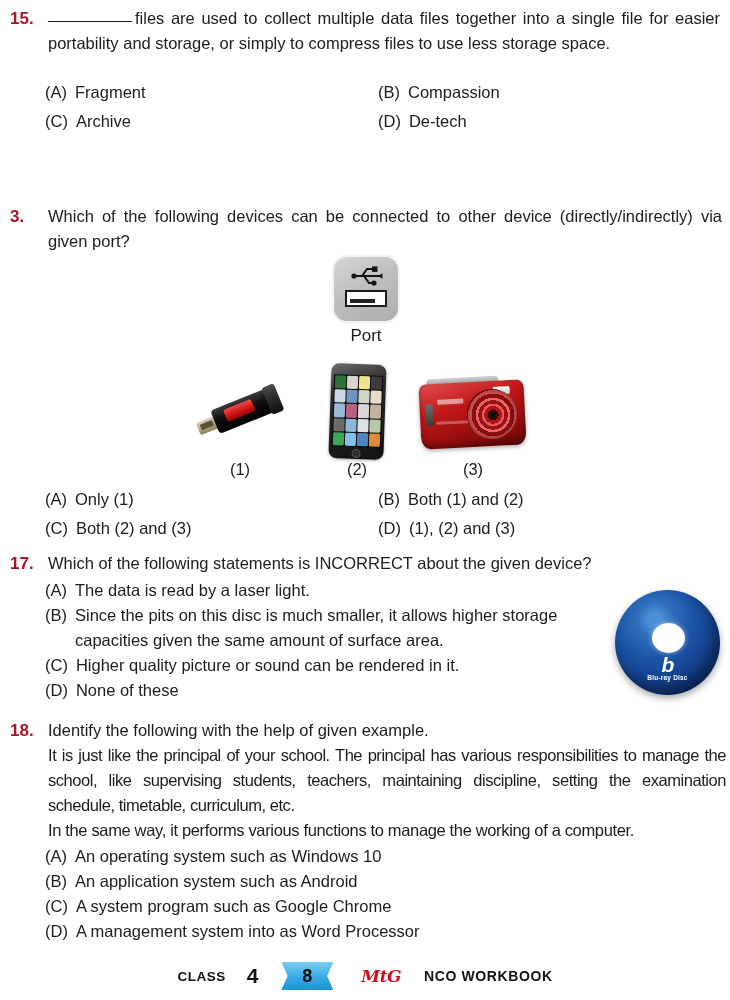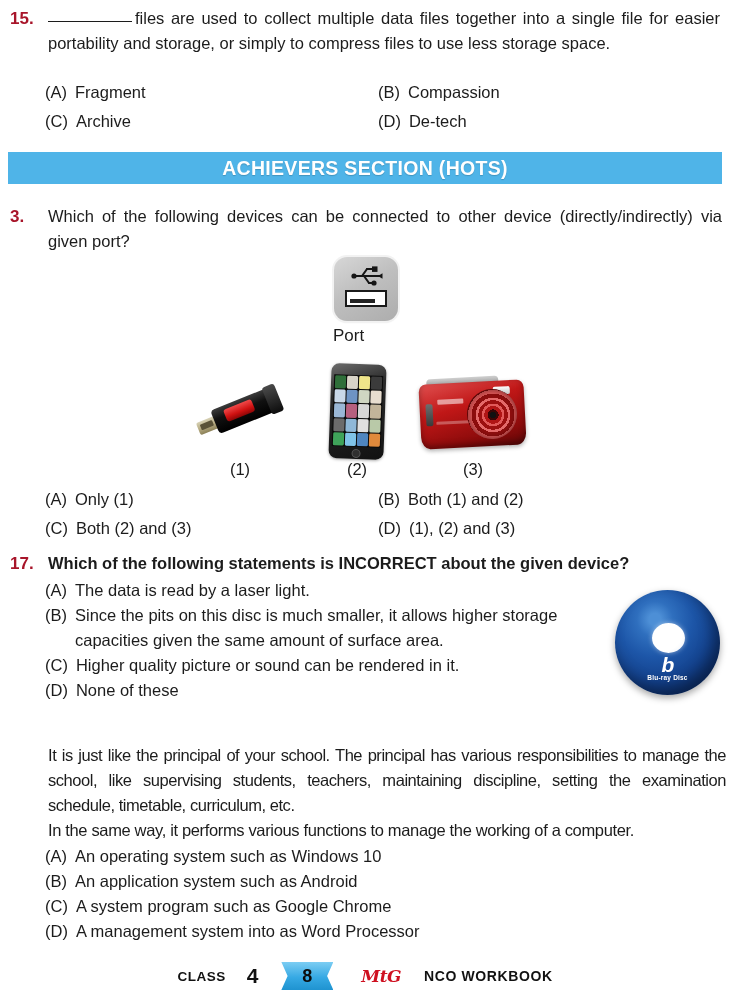--- a/index.html
+++ b/index.html
@@ -40,21 +40,21 @@
   .qbody {
     font-size: 16.5px;
     line-height: 25px;
     color: #1c1c1c;
   }
   .qbody.justified {
     text-align: justify;
     text-align-last: left;
   }
   .qbody.bold {
-    font-weight: bold;
+    font-weight: normal;
   }
   .blank-line {
     display: inline-block;
     width: 84px;
     border-bottom: 1.6px solid #1c1c1c;
     vertical-align: 2px;
     margin-right: 3px;
   }
 
   
@@ -91,20 +91,21 @@
     justify-content: center;
     text-shadow: 0 1px 1px rgba(0,0,0,0.18);
   }
 
   
   .port-wrap {
     position: absolute;
     left: 333px;
     top: 257px;
     width: 66px;
+    text-align: center;
   }
   .port-box {
     width: 64px;
     height: 64px;
     border-radius: 13px;
     background: linear-gradient(150deg,#d7d7d7 0%,#bfbfbf 45%,#adadad 100%);
     box-shadow: 0 0 0 2px #f2f2f2, 0 1px 2px rgba(0,0,0,0.25);
     position: relative;
     margin: 0 auto;
   }
@@ -442,21 +443,20 @@
   </div>
   <div class="opt" style="left:45px; top:109px;">
     <span class="lbl">(C)</span>
     <span>Archive</span>
   </div>
   <div class="opt" style="left:378px; top:109px;">
     <span class="lbl">(D)</span>
     <span>De-tech</span>
   </div>
 
-  <div class="banner">ACHIEVERS SECTION (HOTS)</div>
 
   <div class="qrow" style="left:10px; top:204px; width:712px;">
     <div class="qnum">3.</div>
     <div class="qbody justified" style="width:674px;">Which of the following devices can be connected to other device (directly/indirectly) via given port?</div>
   </div>
 
   <div class="port-wrap">
     <div class="port-box">
       <svg width="64" height="30" viewBox="0 0 64 30" style="position:absolute;left:0;top:3px;">
         <g stroke="#151515" stroke-width="2.1" fill="none" stroke-linecap="round">
@@ -563,20 +563,24 @@
   </div>
 
   <div class="disc">
     <div class="disc-hole"></div>
     <div class="disc-logo">
       <div class="mark">b</div>
       <div class="word">Blu-ray Disc</div>
     </div>
   </div>
 
+  <div class="qrow" style="left:10px; top:718px; width:712px;">
+    <div class="qnum">18.</div>
+    <div class="qbody" style="width:674px;">Identify the following with the help of given example.</div>
+  </div>
 
   <div class="qbody justified" style="position:absolute; left:48px; top:743px; width:678px; font-stretch:condensed; letter-spacing:-0.45px;">It is just like the principal of your school. The principal has various responsibilities to manage the school, like supervising students, teachers, maintaining discipline, setting the examination schedule, timetable, curriculum, etc.</div>
 
   <div class="qbody" style="position:absolute; left:48px; top:818px; width:678px; letter-spacing:-0.35px;">In the same way, it performs various functions to manage the working of a computer.</div>
 
   <div class="opt" style="left:45px; top:844px;">
     <span class="lbl">(A)</span>
     <span>An operating system such as Windows 10</span>
   </div>
   <div class="opt" style="left:45px; top:869px;">

